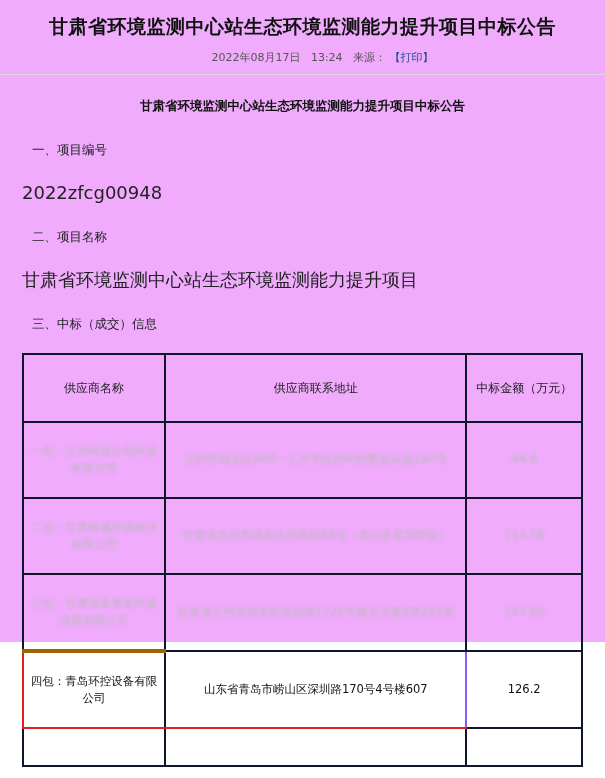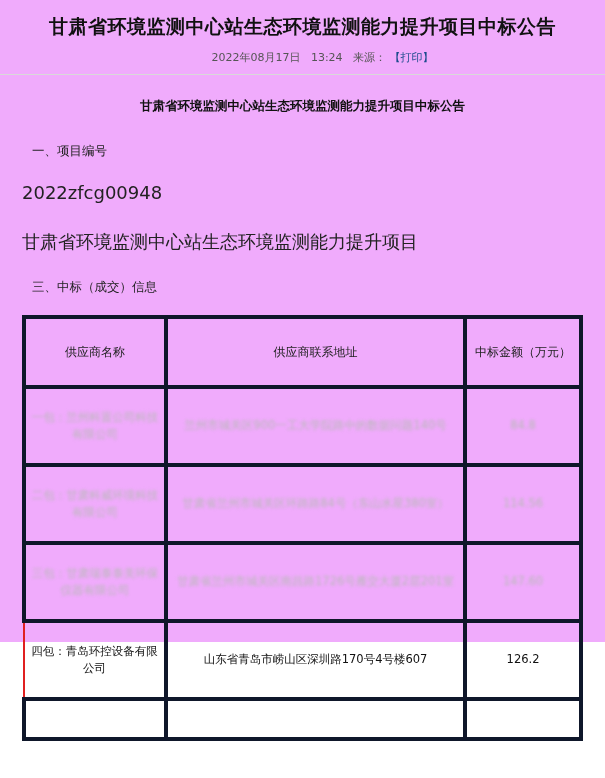--- a/index.html
+++ b/index.html
@@ -57,37 +57,38 @@
     font-weight: bold;
     color: #111;
     margin: 22px 0 26px 0;
     line-height: 1.5;
   }
   .section-head {
     font-size: 12.5px;
     color: #222;
     margin: 0 0 18px 10px;
     line-height: 1.6;
+    font-family: Liberation Mono, monospace;
   }
   .para {
     font-size: 18px;
     color: #222;
     margin: 0 0 20px 0;
     line-height: 1.6;
   }
   
   table.bid-table {
     width: 100%;
     border-collapse: collapse;
     margin-top: 8px;
     table-layout: fixed;
   }
   table.bid-table th,
   table.bid-table td {
-    border: 4px solid #0f172a;
+    border: 2px solid #0f172a;
     font-size: 11.5px;
     color: #222;
     text-align: center;
     vertical-align: middle;
     padding: 6px 4px;
     line-height: 1.5;
   }
   table.bid-table th {
     height: 54px;
     font-weight: normal;
@@ -140,20 +141,21 @@
 
   <hr class="rule">
 
   <div class="body-wrap">
 
     <div class="sub-title">甘肃省环境监测中心站生态环境监测能力提升项目中标公告</div>
 
     <div class="section-head">一、项目编号</div>
     <div class="para">2022zfcg00948</div>
 
+    <div class="section-head">二、项目名称</div>
     <div class="para">甘肃省环境监测中心站生态环境监测能力提升项目</div>
 
     <div class="section-head">三、中标（成交）信息</div>
 
     <table class="bid-table">
       <thead>
         <tr>
           <th class="col-name">供应商名称</th>
           <th class="col-addr">供应商联系地址</th>
           <th class="col-amt">中标金额（万元）</th>

